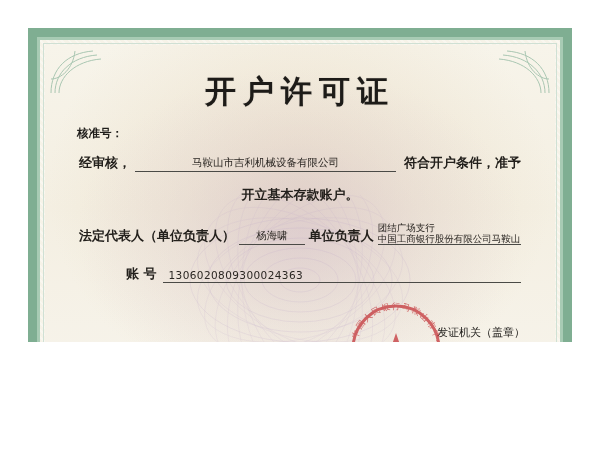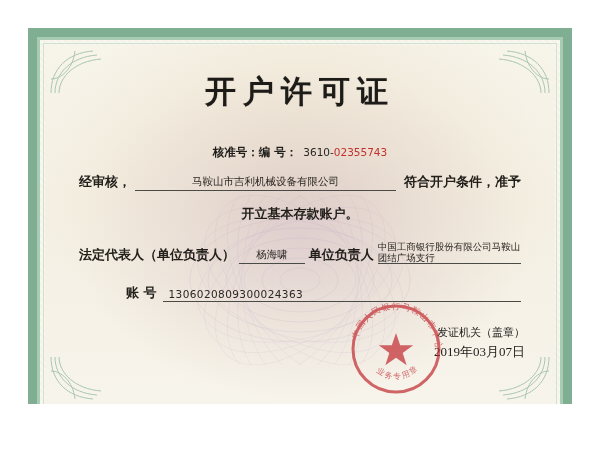--- a/index.html
+++ b/index.html
@@ -6,21 +6,21 @@
     margin: 0;
     padding: 0;
     width: 600px;
     height: 450px;
     background: #ffffff;
     font-family: "Liberation Sans", sans-serif;
   }
   #page {
     position: relative;
     width: 600px;
-    height: 404px;
+    height: 342px;
     background: #ffffff;
     overflow: hidden;
   }
   
   .cert {
     position: absolute;
     left: 28px;
     top: 28px;
     width: 544px;
     height: 394px;
@@ -102,22 +102,22 @@
     margin-top: 26px;
     text-shadow: 0 0 1px rgba(0,0,0,0.25);
   }
   .row {
     display: flex;
     align-items: flex-end;
     font-size: 11px;
     line-height: 16px;
   }
   .row-codes {
-    margin-top: 31px;
-    justify-content: center;
+    margin-top: 12px;
+    justify-content: flex-start;
     padding: 0 6px;
   }
   .lbl {
     font-family: "DejaVu Serif", serif;
     font-weight: bold;
     font-size: 11.5px;
     color: #1f1d1a;
     white-space: nowrap;
   }
   .val {
@@ -317,45 +317,40 @@
       </div>
 
       <div class="content">
 
         <div class="title">开户许可证</div>
 
         <div class="row row-codes">
           <div class="codes-left">
             <span class="lbl">核准号：</span>
           </div>
-          <div class="codes-right">
-            <span class="lbl">编 号：</span>
-            <span class="val">3610-</span>
-            <span class="val-red">02355743</span>
-          </div>
         </div>
 
         <div class="body-line">
           <span class="seg-label">经审核，</span>
           <span class="fill">马鞍山市吉利机械设备有限公司</span>
           <span class="seg-tail">符合开户条件，准予</span>
         </div>
 
         <div class="body-line2">开立基本存款账户。</div>
 
         <div class="row-two">
           <div class="half left">
             <span class="seg-label">法定代表人（单位负责人）</span>
             <span class="fill">杨海啸</span>
           </div>
           <div class="half right">
             <span class="seg-label">单位负责人</span>
             <span class="bank-val">
+              <div>团结广场支行</div>
               <div>中国工商银行股份有限公司马鞍山</div>
-              <div>团结广场支行</div>
             </span>
           </div>
         </div>
 
         <div class="row-acct">
           <span class="seg-label">账 号</span>
           <span class="acct-val">1306020809300024363</span>
         </div>
 
         <div class="issuer">

